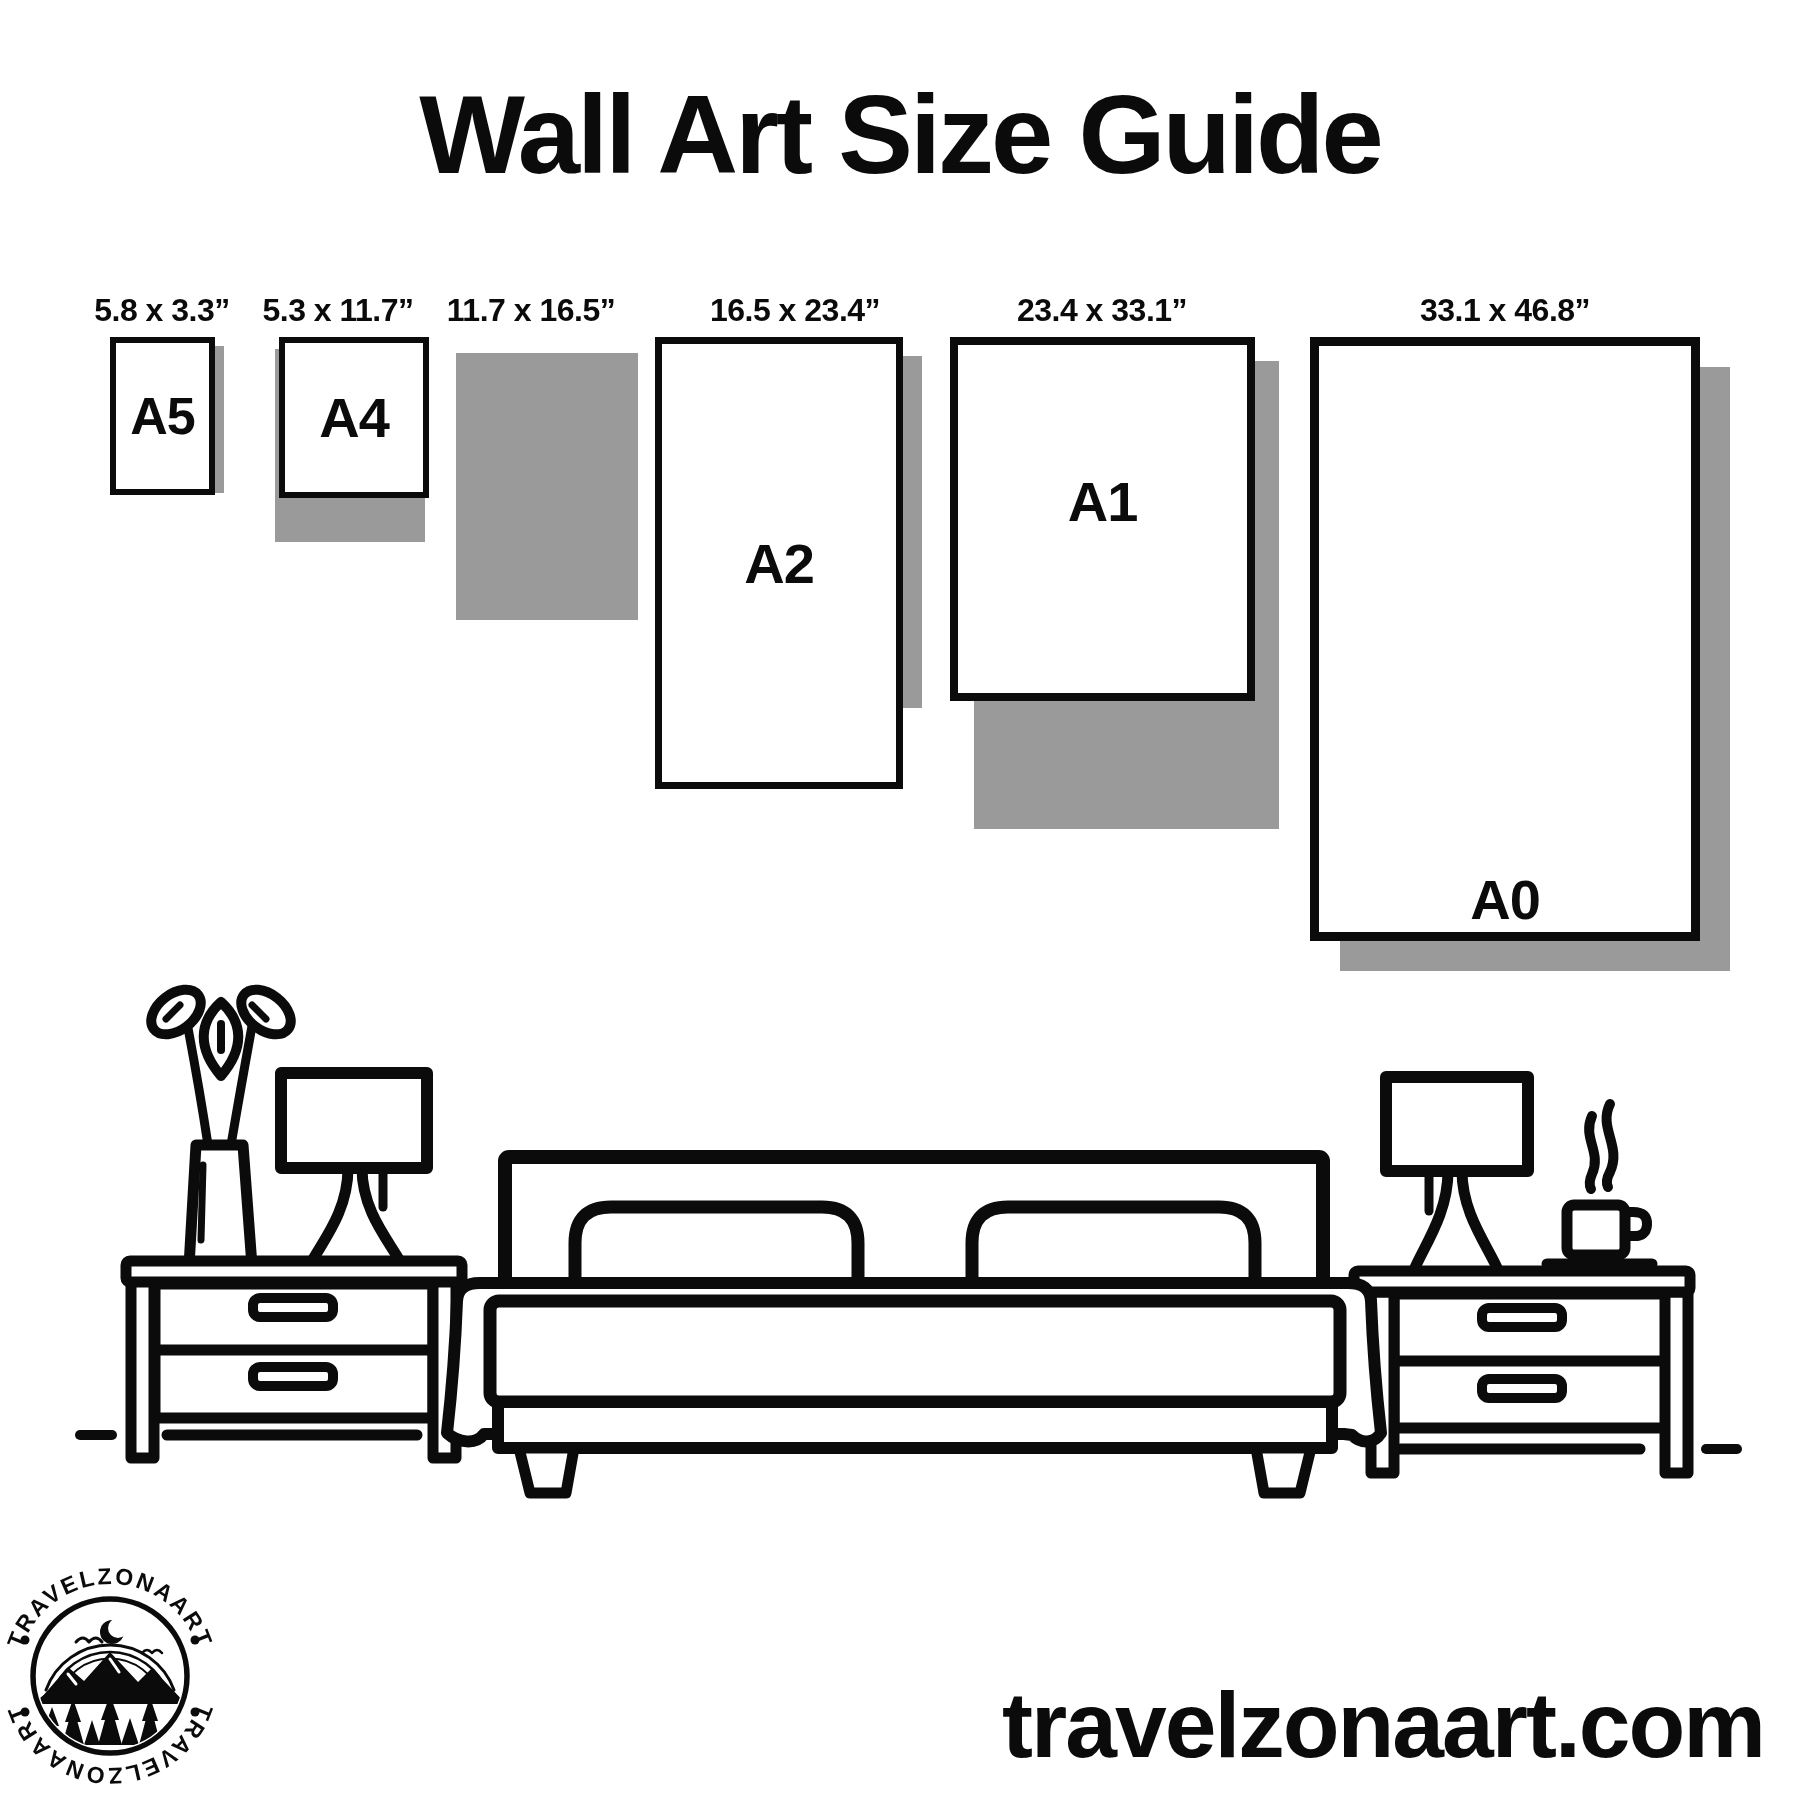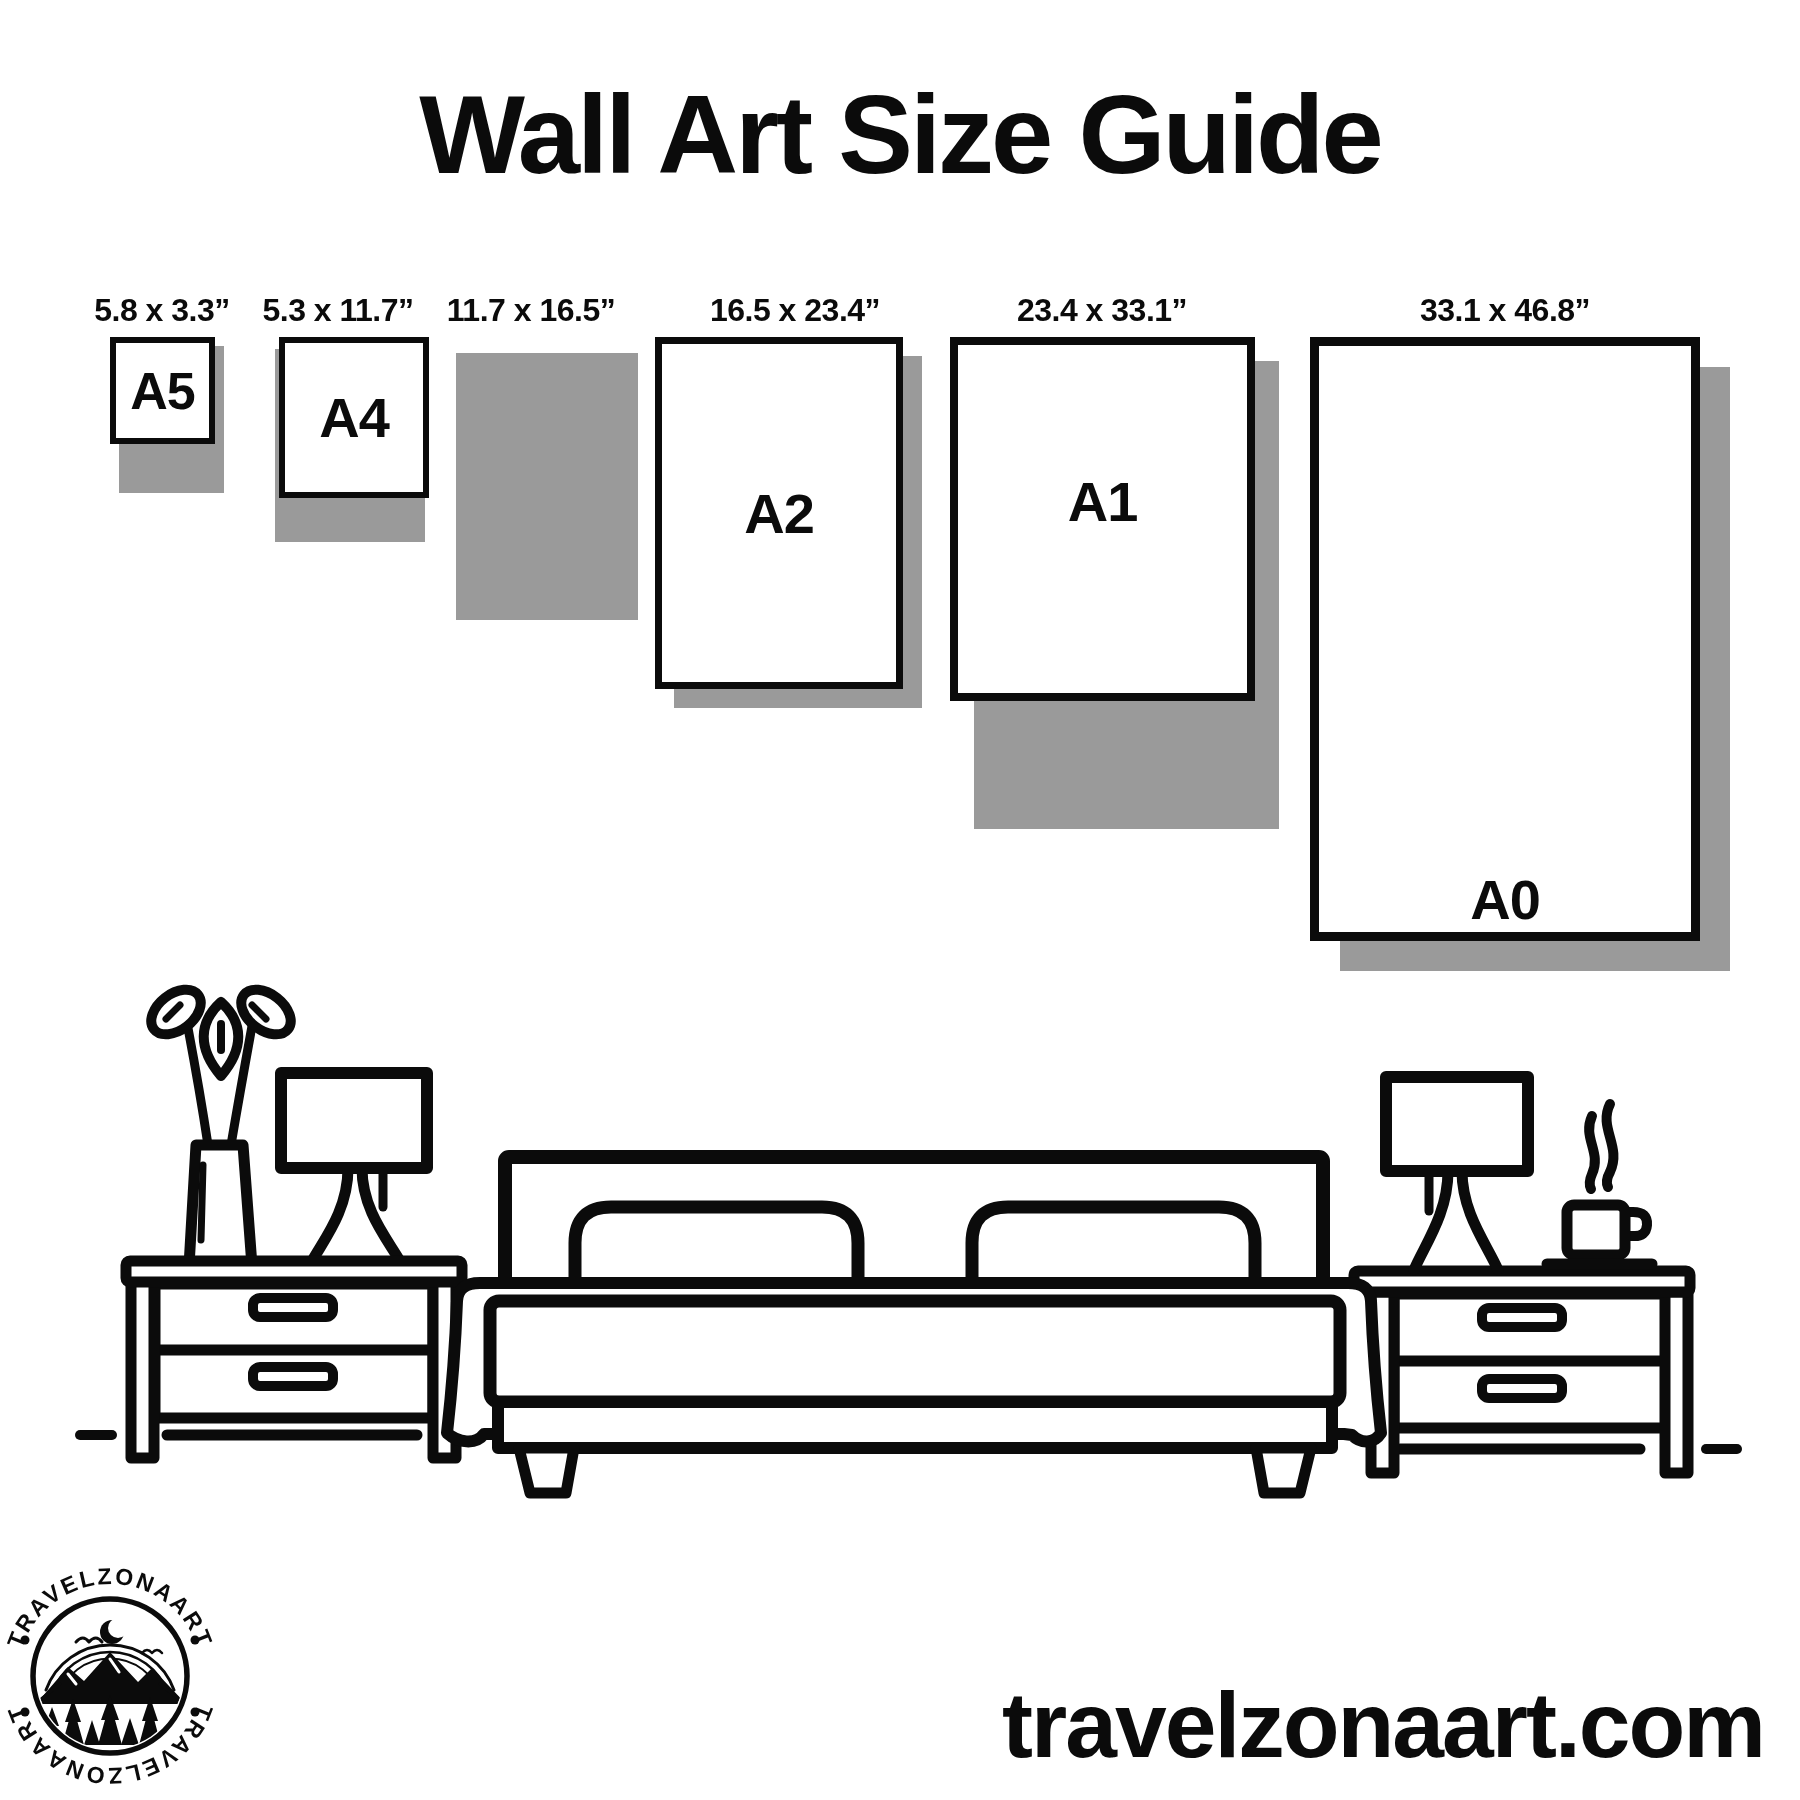--- a/index.html
+++ b/index.html
@@ -14,24 +14,24 @@
   .shadow{position:absolute;background:var(--shadow,#9a9a9a);}
   .sh-a5{left:119px;top:346px;width:105px;height:147px;}
   .sh-a4{left:275px;top:349px;width:150px;height:193px;}
   .sh-a3{left:456px;top:353px;width:182px;height:267px;}
   .sh-a2{left:674px;top:356px;width:248px;height:352px;}
   .sh-a1{left:974px;top:361px;width:305px;height:468px;}
   .sh-a0{left:1340px;top:367px;width:390px;height:604px;}
   .frame{position:absolute;background:#fff;box-sizing:border-box;border-style:solid;
          border-color:var(--ink,#0b0b0b);display:flex;align-items:center;justify-content:center;
          font-weight:bold;font-size:56px;letter-spacing:-1px;}
-  .fr-a5{left:110px;top:337px;width:105px;height:107px;border-width:6px;font-size:52px;}
+  .fr-a5{left:110px;top:337px;width:105px;height:158px;border-width:6px;font-size:52px;}
   .fr-a4{left:279px;top:337px;width:150px;height:161px;border-width:6px;}
   .fr-a3{left:440px;top:337px;width:182px;height:267px;border-width:7px;}
-  .fr-a2{left:655px;top:337px;width:248px;height:352px;border-width:7px;}
+  .fr-a2{left:655px;top:337px;width:248px;height:452px;border-width:7px;}
   .fr-a1{left:950px;top:337px;width:305px;height:364px;border-width:8px;padding-bottom:36px;}
   .fr-a0{left:1310px;top:337px;width:390px;height:604px;border-width:9px;align-items:flex-end;}
   .scene{position:absolute;left:0;top:0;width:1800px;height:1800px;}
   .site{position:absolute;top:1672px;right:36px;font-size:93px;font-weight:bold;letter-spacing:-2px;}
   
   .o{stroke:var(--ink,#0b0b0b);fill:#fff;stroke-linejoin:round;stroke-linecap:round;}
   .l{stroke:var(--ink,#0b0b0b);fill:none;stroke-linejoin:round;stroke-linecap:round;}
   .k{fill:var(--ink,#0b0b0b);}
   .w{stroke:#fff;fill:none;stroke-linecap:round;}
   .ring-text{font-family:"Liberation Sans",sans-serif;font-size:23px;font-weight:bold;

